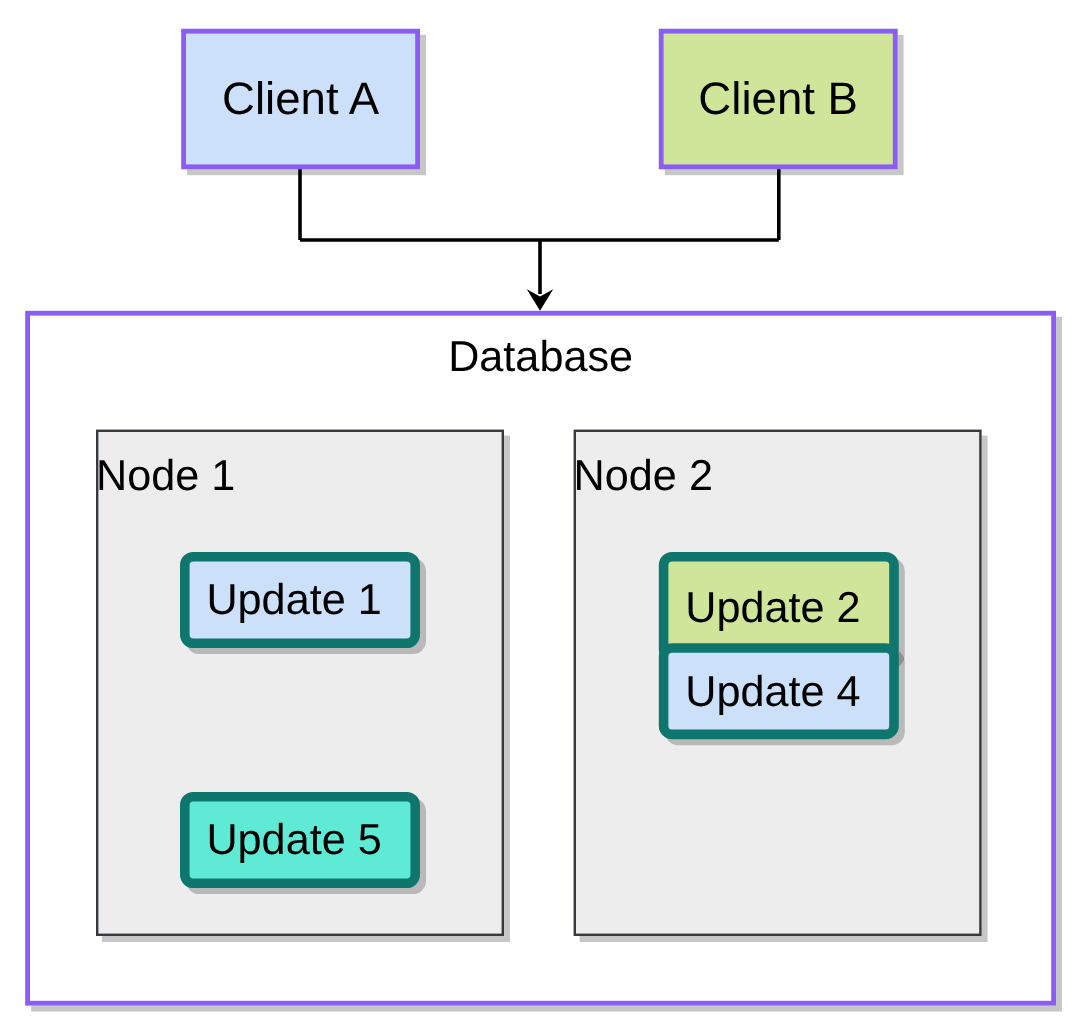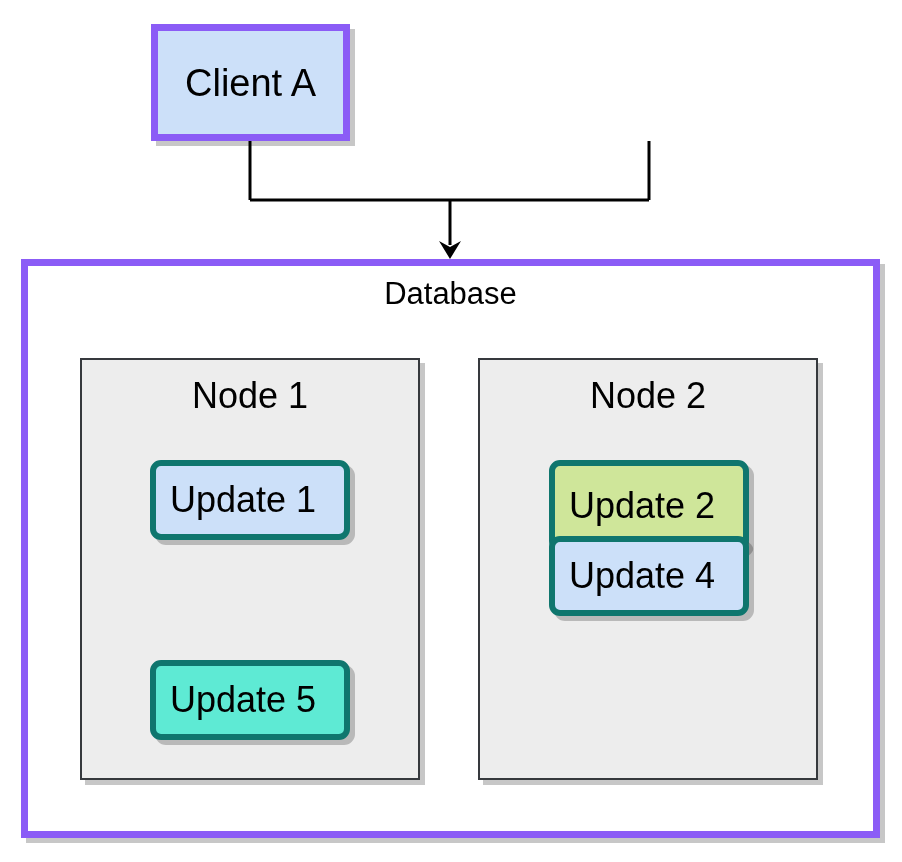--- a/index.html
+++ b/index.html
@@ -19,21 +19,21 @@
     position: absolute;
     left: 0; top: 0;
     width: 902px;
     height: 862px;
   }
 
   
   .box {
     position: absolute;
     box-sizing: border-box;
-    border: 7px solid #8b5cf6;
+    border: 4px solid #8b5cf6;
     background: #ffffff;
     box-shadow: 5px 5px 0 0 rgba(0,0,0,0.22);
   }
 
   .client {
     display: flex;
     align-items: center;
     justify-content: center;
   }
   .client-label {
@@ -45,44 +45,44 @@
 
   .db-container {
     background: #ffffff;
   }
 
   .db-title {
     position: absolute;
     left: 0;
     right: 0;
     text-align: center;
-    font-size: 31px;
+    font-size: 36px;
     color: #000000;
     white-space: nowrap;
   }
 
   .node {
     background: #ededed;
     border: 2px solid #36393d;
   }
 
   .node-title {
     position: absolute;
     left: 0;
     right: 12px;
-    text-align: center;
+    text-align: left;
     font-size: 36px;
     color: #000000;
     white-space: nowrap;
   }
 
   .pill {
     position: absolute;
     box-sizing: border-box;
-    border: 6px solid #0f766e;
+    border: 8px solid #0f766e;
     border-radius: 11px;
     box-shadow: 5px 5px 0 0 rgba(0,0,0,0.22);
     display: flex;
     align-items: center;
     justify-content: flex-start;
     padding-left: 14px;
   }
   .pill-label {
     font-size: 36px;
     color: #000000;
@@ -125,20 +125,23 @@
   <div class="pill" id="update-2" style="left: 549px; top: 460px; width: 200px; height: 92px; background: rgb(207, 230, 154);">
     <span class="pill-label">Update 2</span>
   </div>
   <div class="pill" id="update-4" style="left: 549px; top: 536px; width: 200px; height: 80px; background: rgb(204, 224, 249);">
     <span class="pill-label">Update 4</span>
   </div>
 
   <div class="box client" id="client-a" style="left: 151px; top: 24px; width: 199px; height: 117px; background: rgb(204, 224, 249);">
     <span class="client-label">Client A</span>
   </div>
+  <div class="box client" id="client-b" style="left: 549px; top: 24px; width: 199px; height: 117px; background: rgb(207, 230, 154);">
+    <span class="client-label">Client B</span>
+  </div>
 
   <svg id="connector" viewBox="0 0 902 862" xmlns="http://www.w3.org/2000/svg">
     <g id="connector-lines" stroke="#000000" stroke-width="3" fill="none">
         <path d="M 250 141 L 250 200"></path>
         <path d="M 649 141 L 649 200"></path>
         <path d="M 250 200 L 649 200"></path>
         <path d="M 450 200 L 450 245"></path>
       </g>
     <polygon id="connector-arrowhead" fill="#000000" points="439,241 450,259 461,241 450,247"></polygon>
   </svg>

